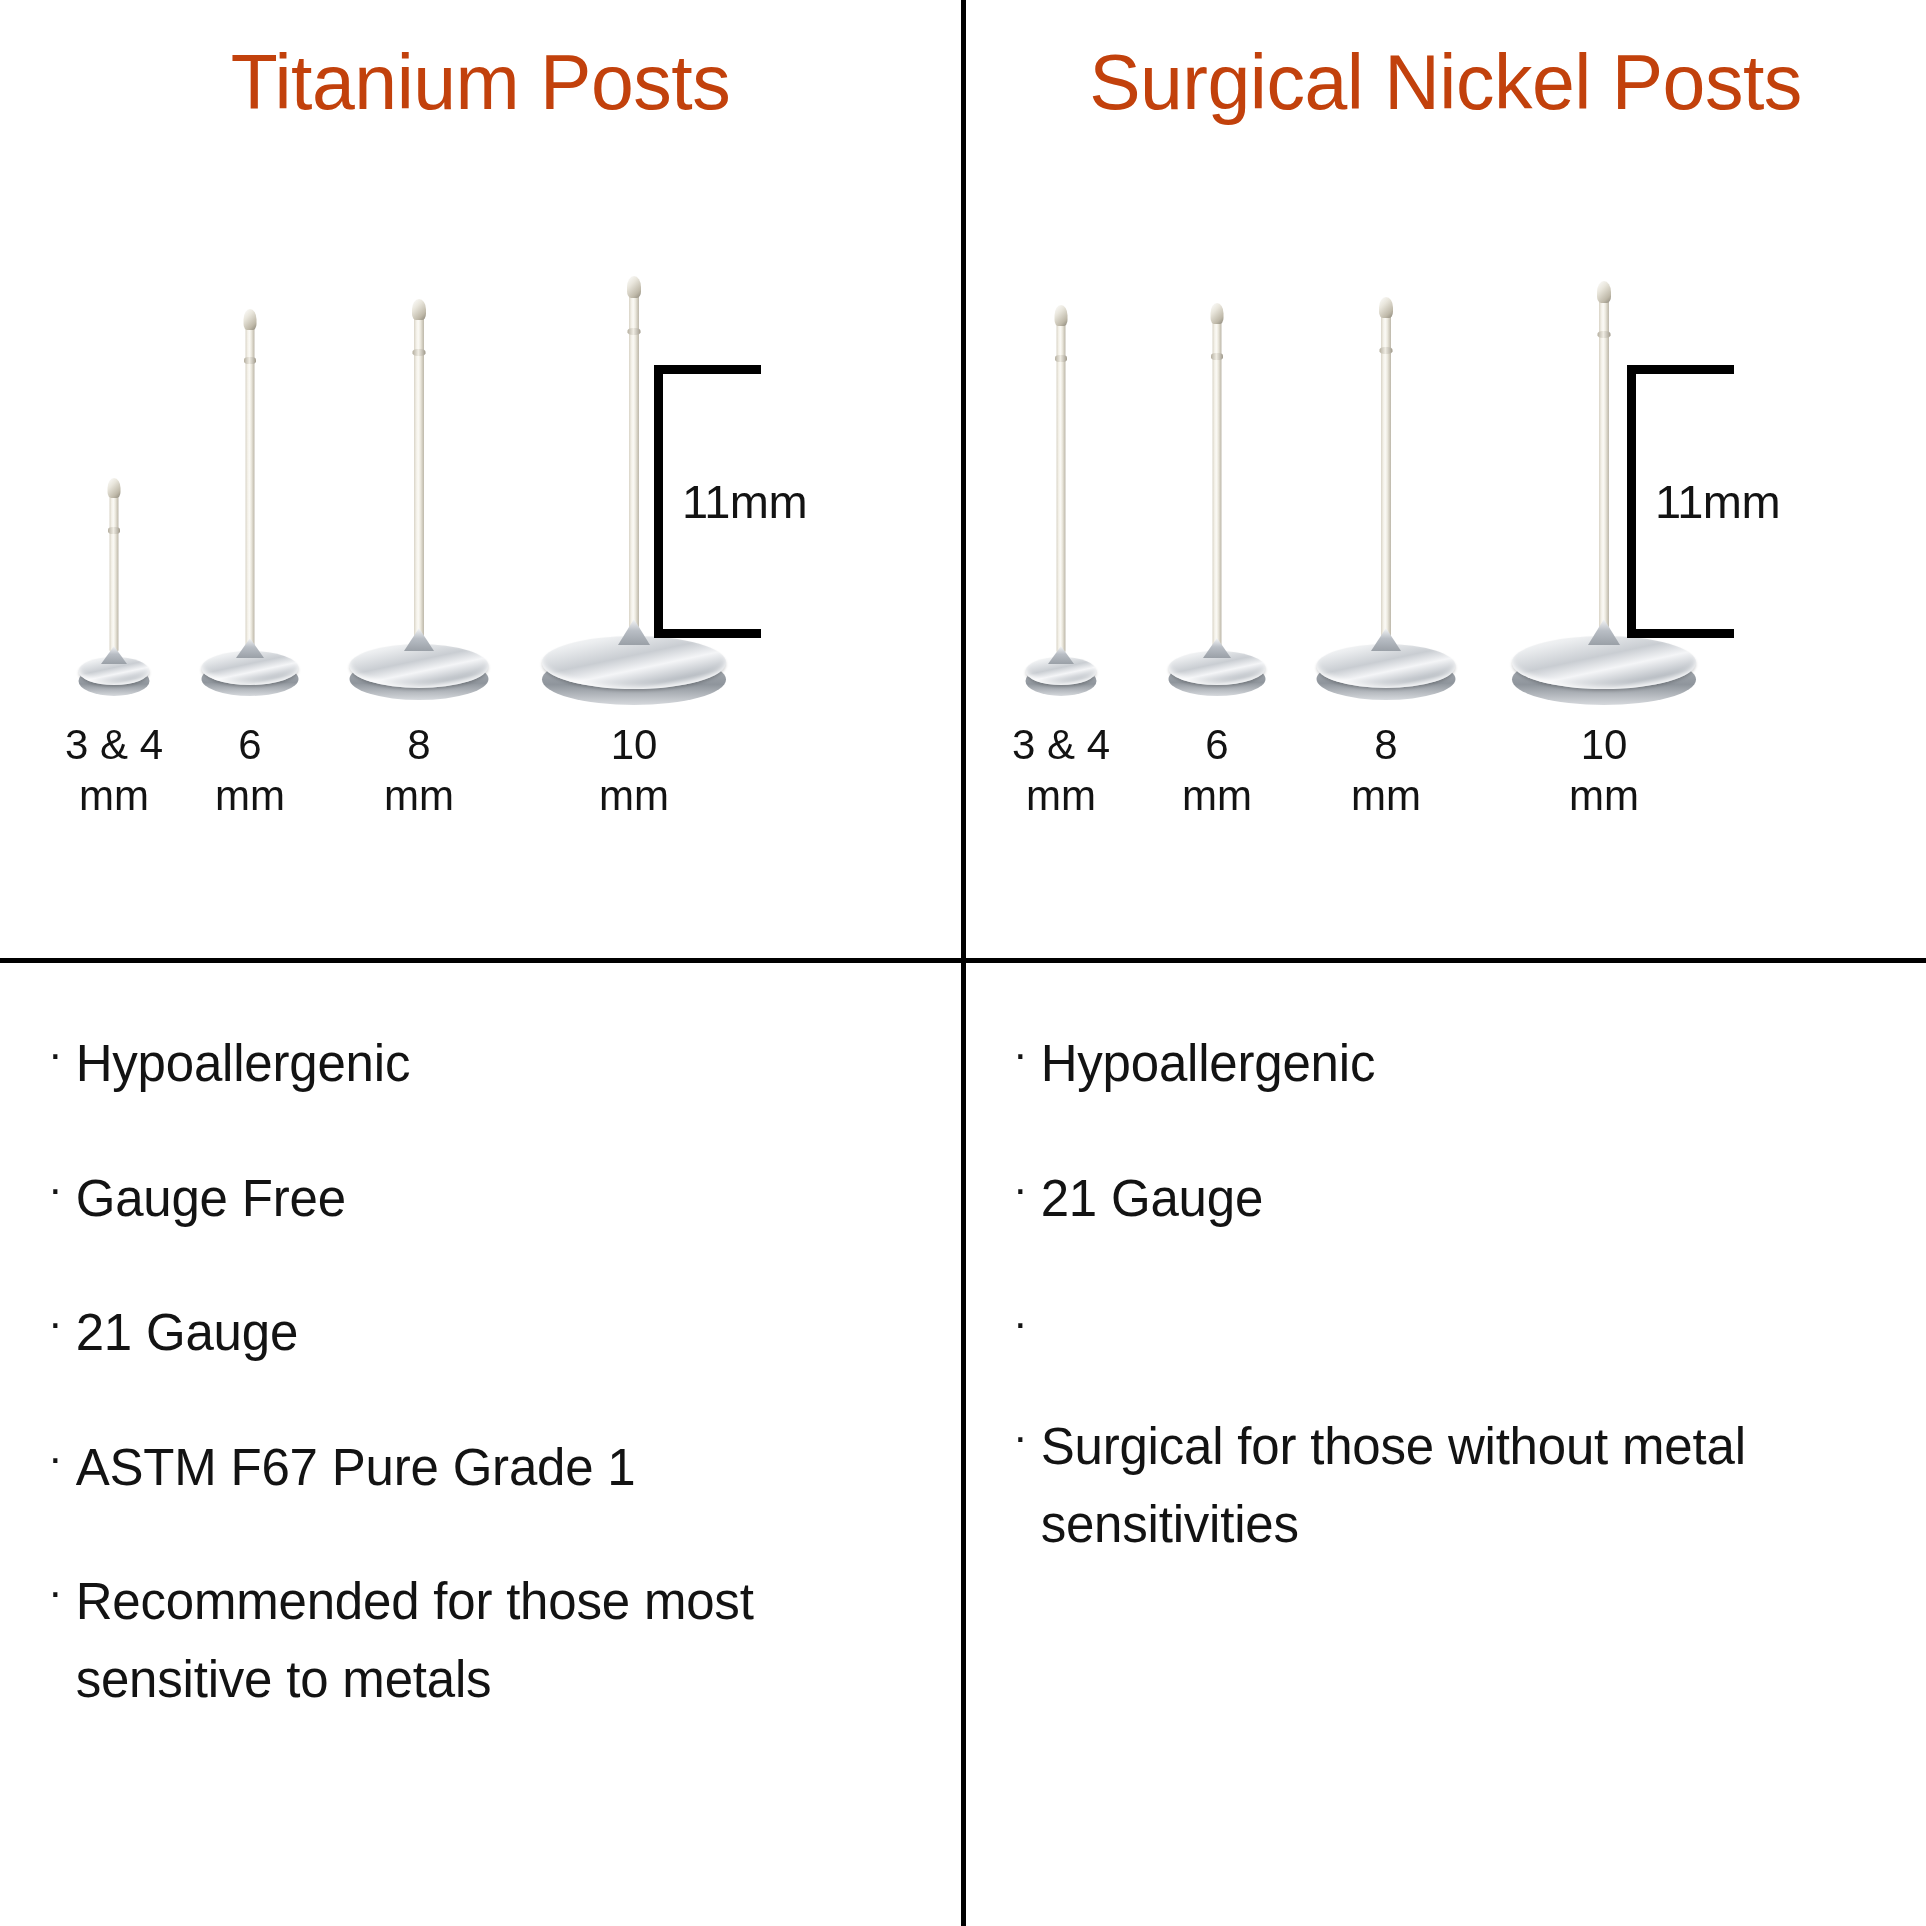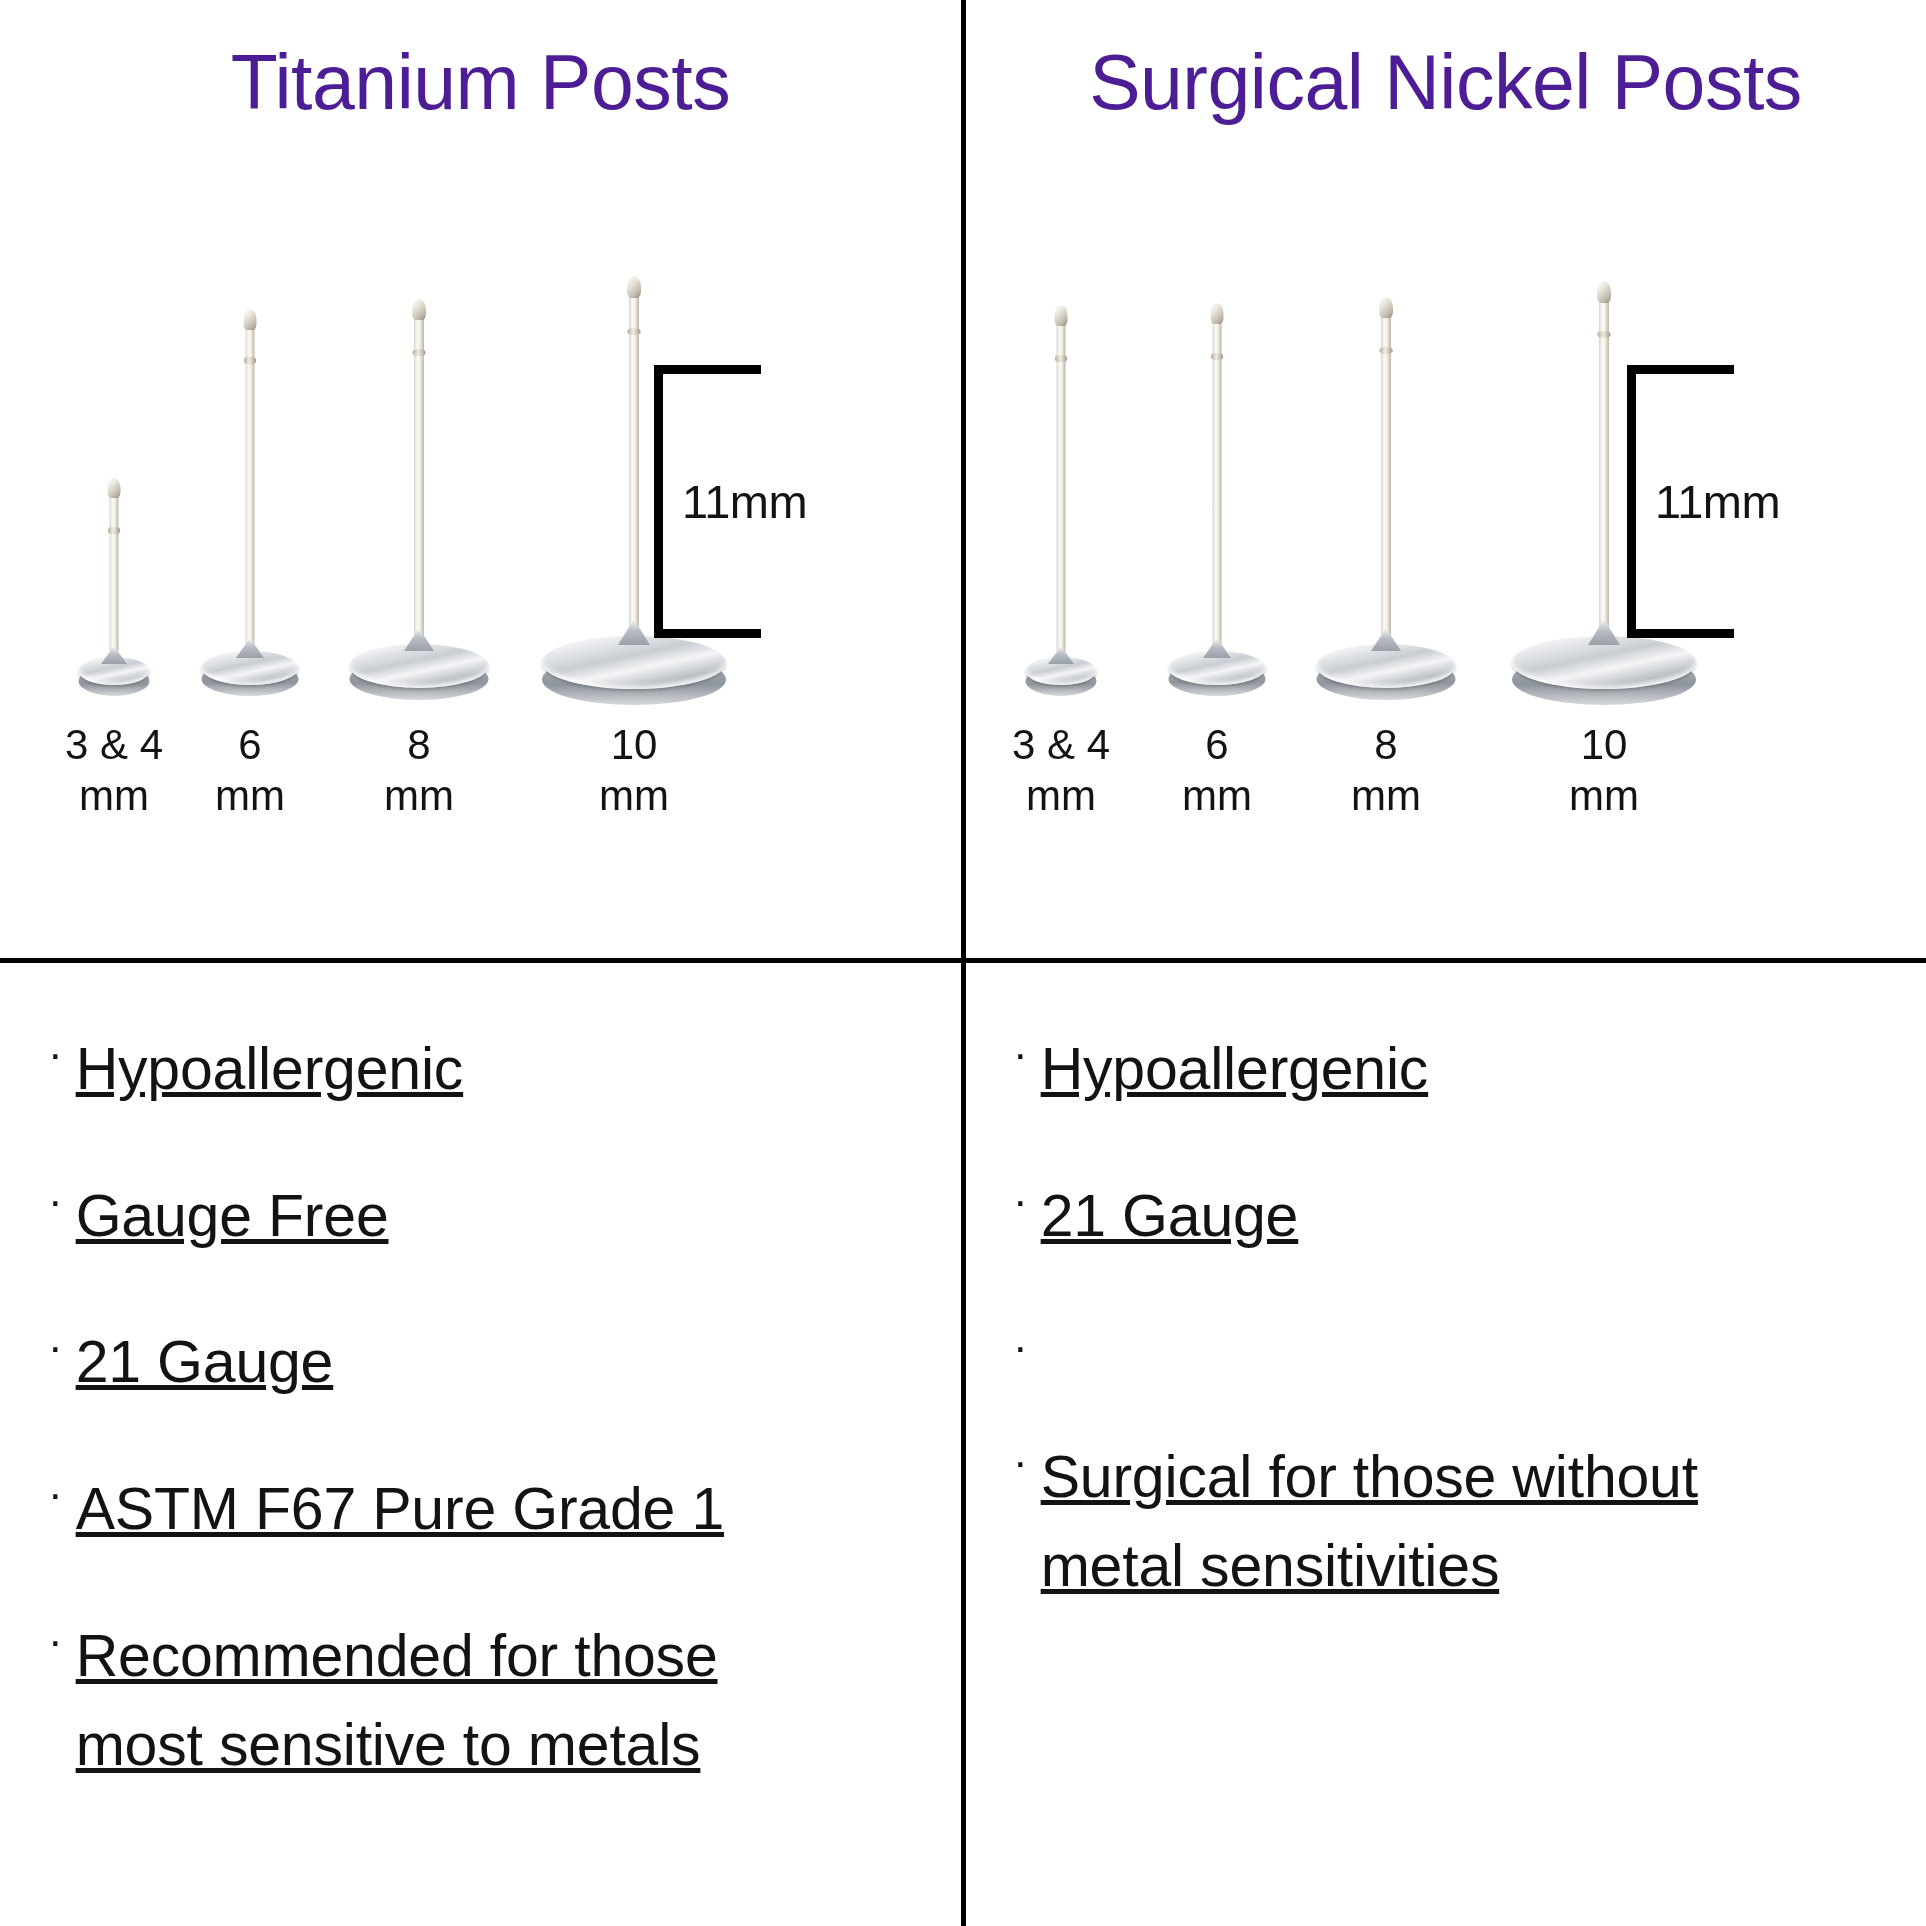--- a/index.html
+++ b/index.html
@@ -40,21 +40,21 @@
 
   
   .panel-title {
     position: absolute;
     top: 38px;
     width: 961px;
     text-align: center;
     font-size: 77px;
     font-weight: 300;
     letter-spacing: -0.5px;
-    color: #4c1d95;
+    color: #c2410c;
     white-space: nowrap;
   }
   #title-left  { left: 0px; }
   #title-right { left: 965px; }
 
   
   .stage {
     position: absolute;
     top: 0;
     width: 961px;
@@ -193,27 +193,26 @@
   }
   .bullet-dot {
     font-size: 44px;
     line-height: 1.3;
     color: #131313;
     flex: 0 0 auto;
     margin-right: 13px;
     user-select: none;
   }
   .feature-text {
-    font-size: 59px;
+    font-size: 51px;
     font-weight: 300;
     line-height: 1.52;
     color: #131313;
     letter-spacing: -0.2px;
     max-width: 772px;
-    text-decoration: underline;
   }
 </style>
 </head>
 <body>
 
 <div id="page">
 
   <div class="divider-v"></div>
   <div class="divider-h"></div>
 

